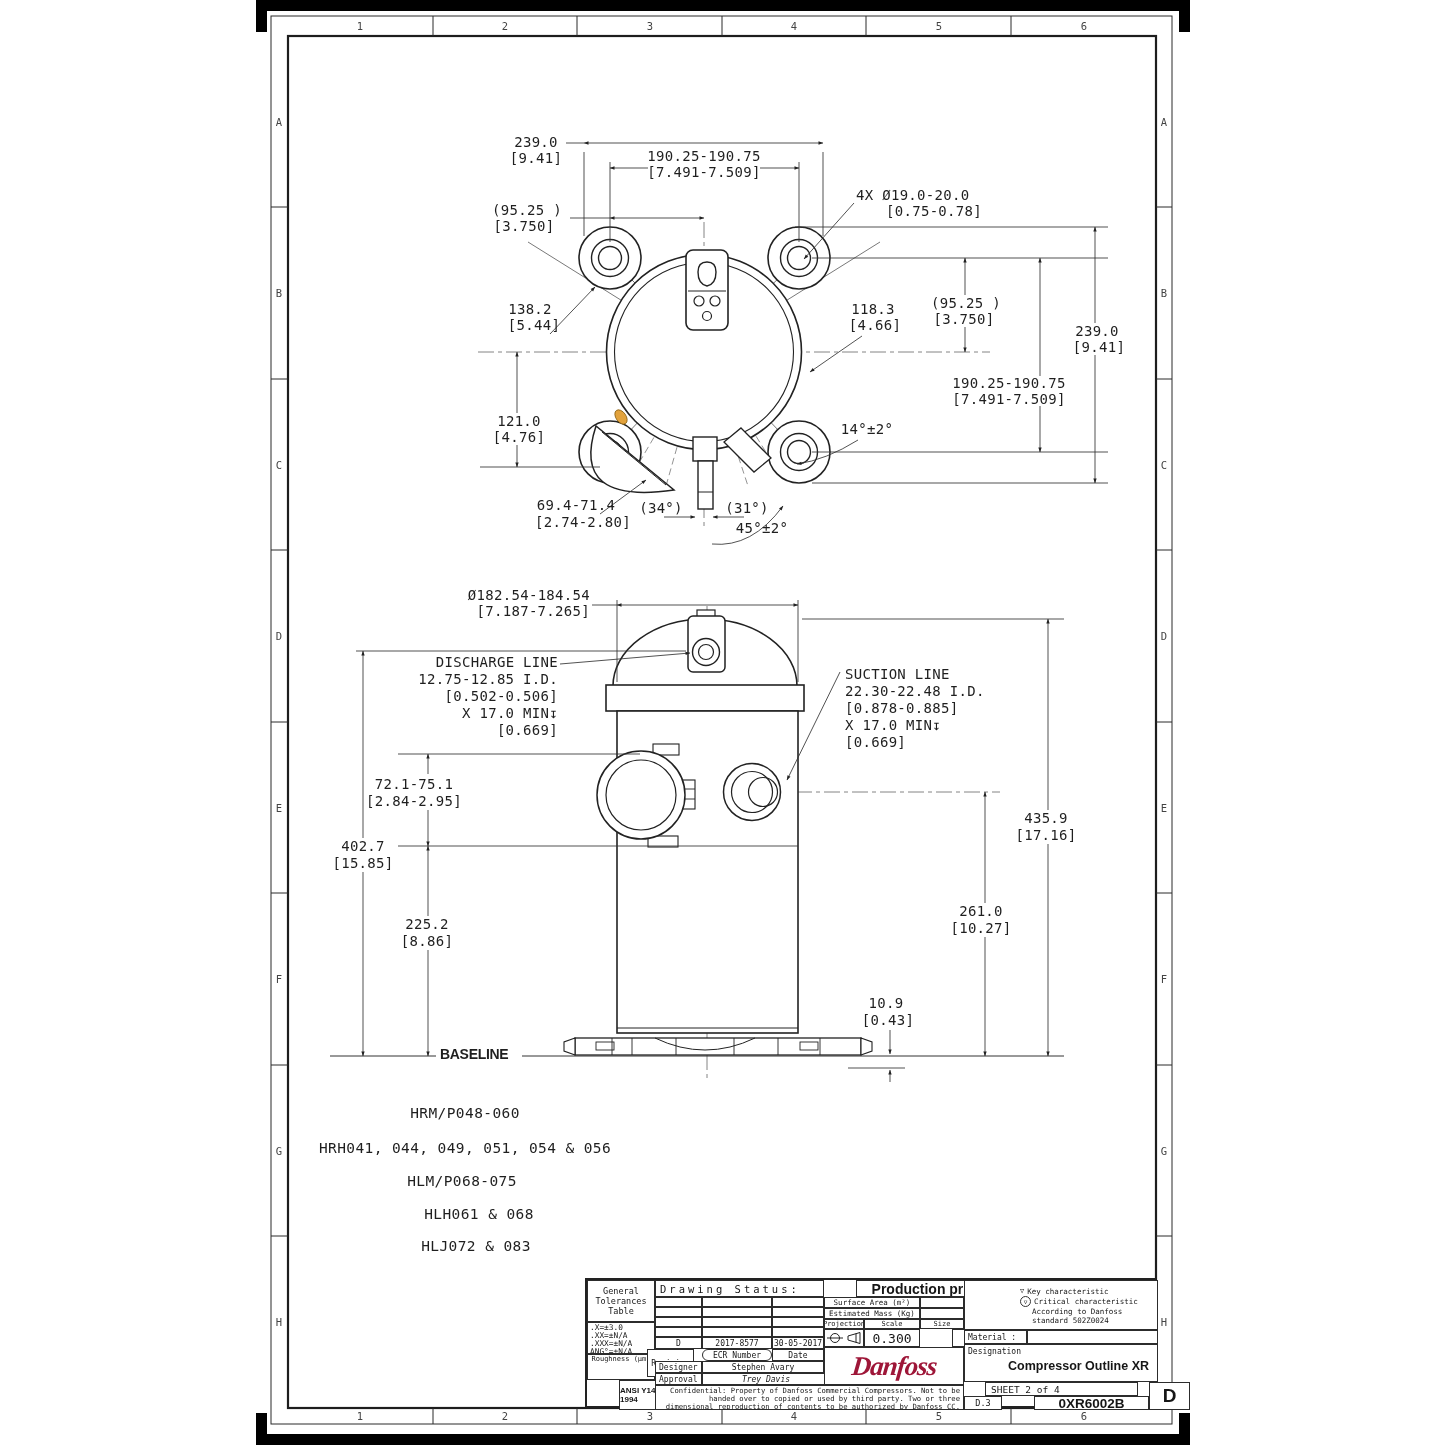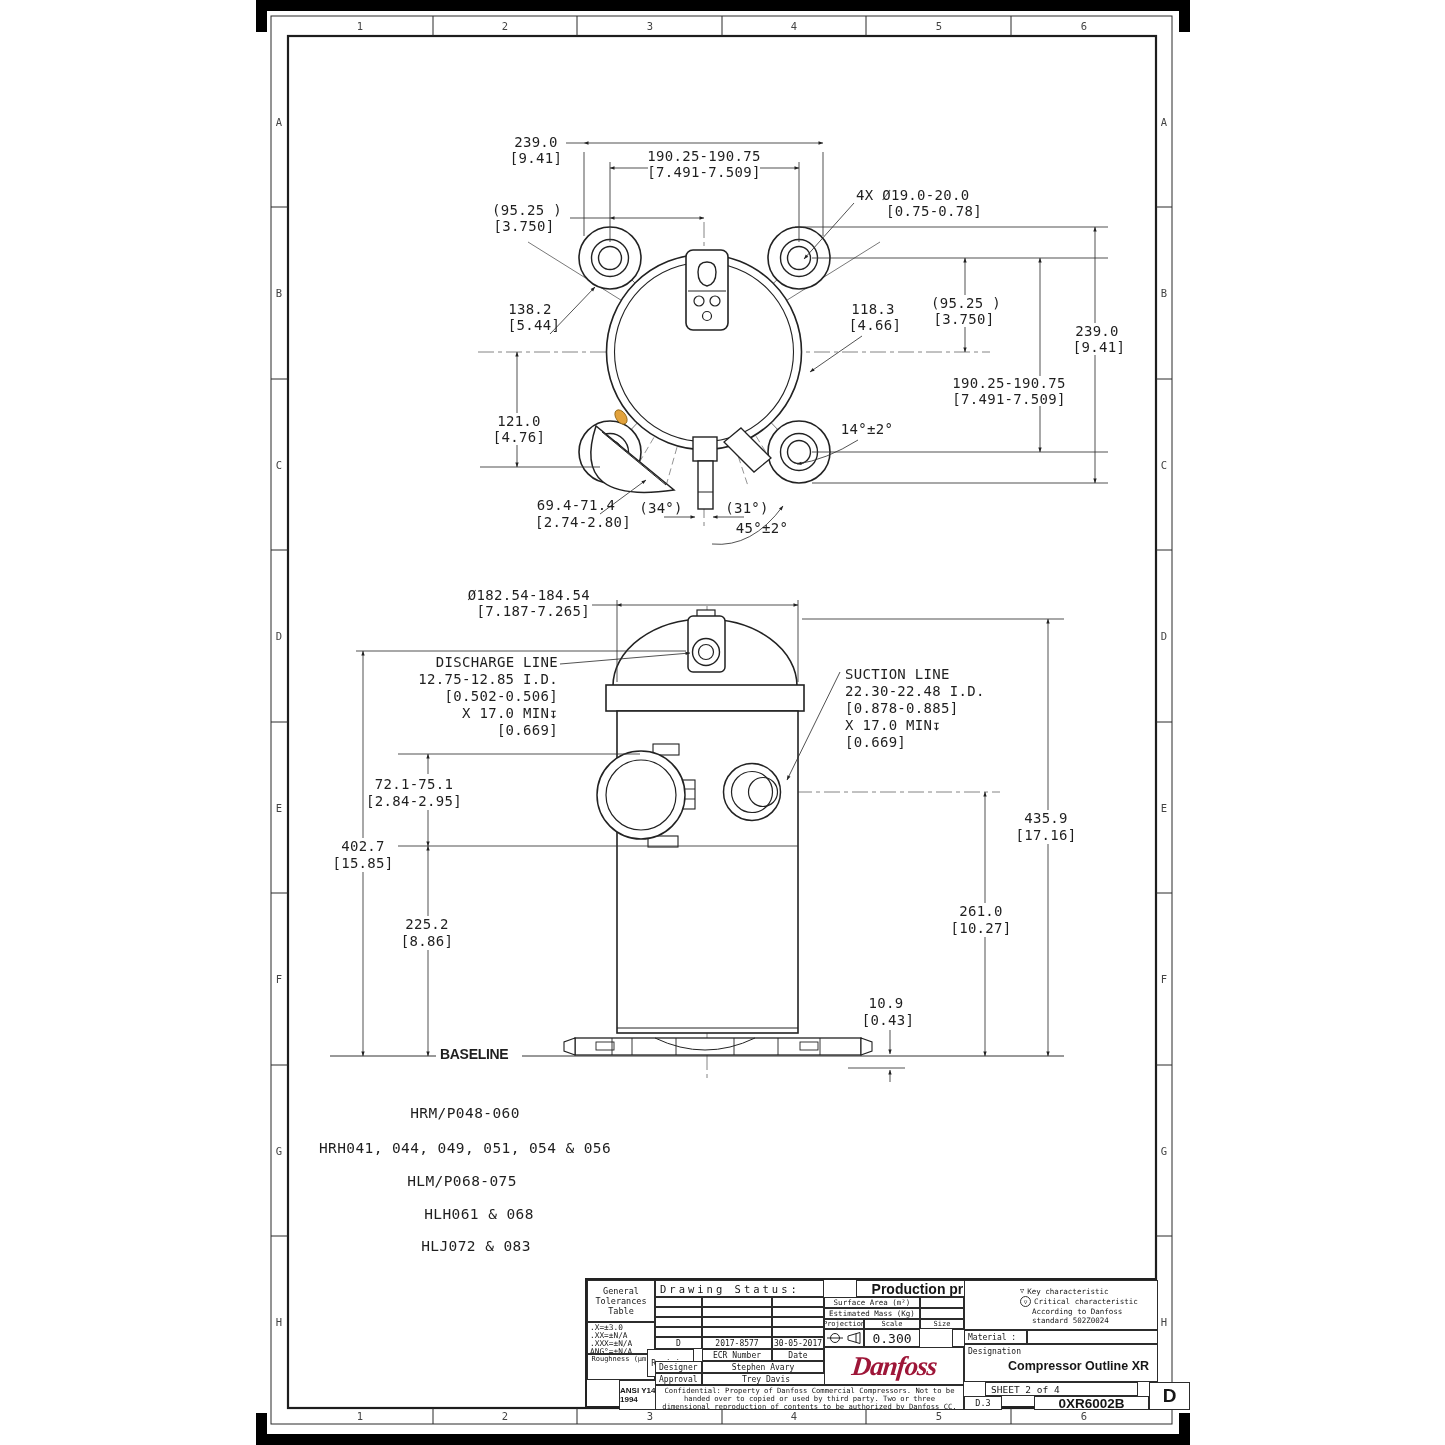--- a/index.html
+++ b/index.html
@@ -378,28 +378,28 @@
   <div class="tb" style="left:115px;top:37px;width:70px;height:10px;"></div>
   <div class="tb" style="left:185px;top:37px;width:52px;height:10px;"></div>
   <div class="tb" style="left:68px;top:47px;width:47px;height:10px;"></div>
   <div class="tb" style="left:115px;top:47px;width:70px;height:10px;"></div>
   <div class="tb" style="left:185px;top:47px;width:52px;height:10px;"></div>
 
   <div class="tb small8" style="left:68px;top:57px;width:47px;height:12px;">D</div>
   <div class="tb small8" style="left:115px;top:57px;width:70px;height:12px;">2017-8577</div>
   <div class="tb small8" style="left:185px;top:57px;width:52px;height:12px;">30-05-2017</div>
   <div class="tb small8" style="left:60px;top:69px;width:47px;height:28px;">Revision</div>
-  <div class="tb small8" style="left:115px;top:69px;width:70px;height:12px;">ECR Number</div>
+  <div class="tb small8" style="left:115px;top:69px;width:70px;height:12px;border-radius:6px;">ECR Number</div>
   <div class="tb small8" style="left:185px;top:69px;width:52px;height:12px;">Date</div>
   <div class="tb small8 left" style="left:68px;top:81px;width:47px;height:12px;padding-left:3px;">Designer</div>
   <div class="tb small8" style="left:115px;top:81px;width:122px;height:12px;">Stephen Avary</div>
   <div class="tb small8 left" style="left:68px;top:93px;width:47px;height:12px;padding-left:3px;">Approval</div>
-  <div class="tb small8" style="left:115px;top:93px;width:128px;height:12px;">Trey Davis</div>
-
-  <div class="tb left small7" style="left:68px;top:105px;width:309px;height:25px;align-items:flex-start;padding:1px 3px;text-align:center;">Confidential: Property of Danfoss Commercial Compressors. Not to be handed over to copied or used by third party. Two or three dimensional reproduction of contents to be authorized by Danfoss CC.</div>
+  <div class="tb small8" style="left:115px;top:93px;width:128px;height:12px;font-style:italic;">Trey Davis</div>
+
+  <div class="tb left small7" style="left:68px;top:105px;width:309px;height:25px;align-items:flex-start;padding:1px 3px;text-align:right;">Confidential: Property of Danfoss Commercial Compressors. Not to be handed over to copied or used by third party. Two or three dimensional reproduction of contents to be authorized by Danfoss CC.</div>
 
   <div class="tb" style="left:237px;top:17px;width:96px;height:11px;font-size:7.5px;">Surface Area (m²)</div>
   <div class="tb" style="left:333px;top:17px;width:44px;height:11px;"></div>
   <div class="tb" style="left:237px;top:28px;width:96px;height:11px;font-size:7.5px;">Estimated Mass (Kg)</div>
   <div class="tb" style="left:333px;top:28px;width:44px;height:11px;"></div>
   <div class="tb" style="left:237px;top:39px;width:40px;height:10px;font-size:7px;">Projection</div>
   <div class="tb" style="left:277px;top:39px;width:56px;height:10px;font-size:7px;">Scale</div>
   <div class="tb" style="left:333px;top:39px;width:44px;height:10px;font-size:7px;">Size</div>
   <div class="tb" style="left:237px;top:49px;width:40px;height:18px;">
     <svg width="34" height="14" viewBox="0 0 34 14">

